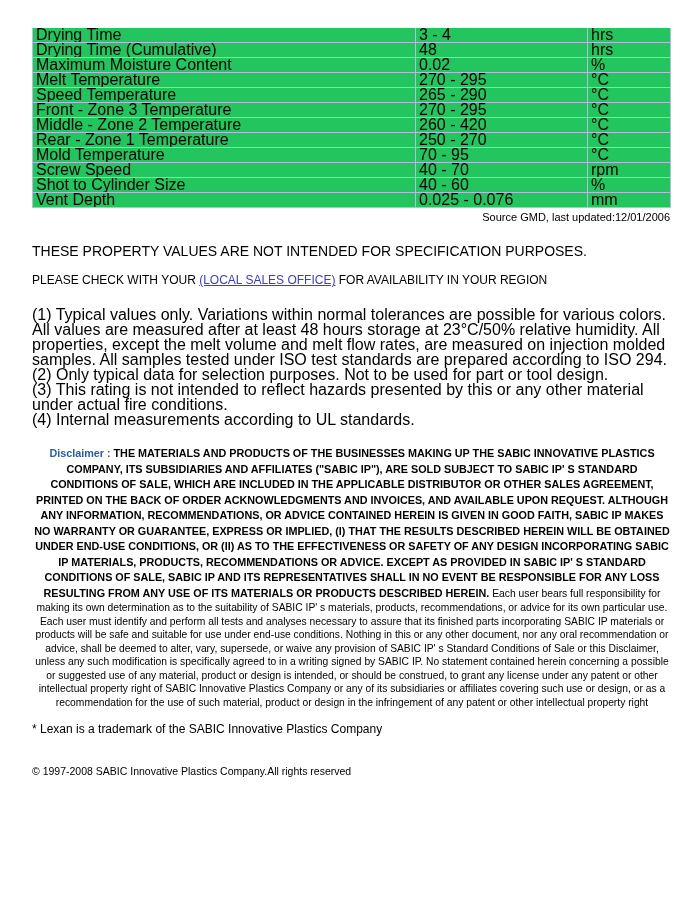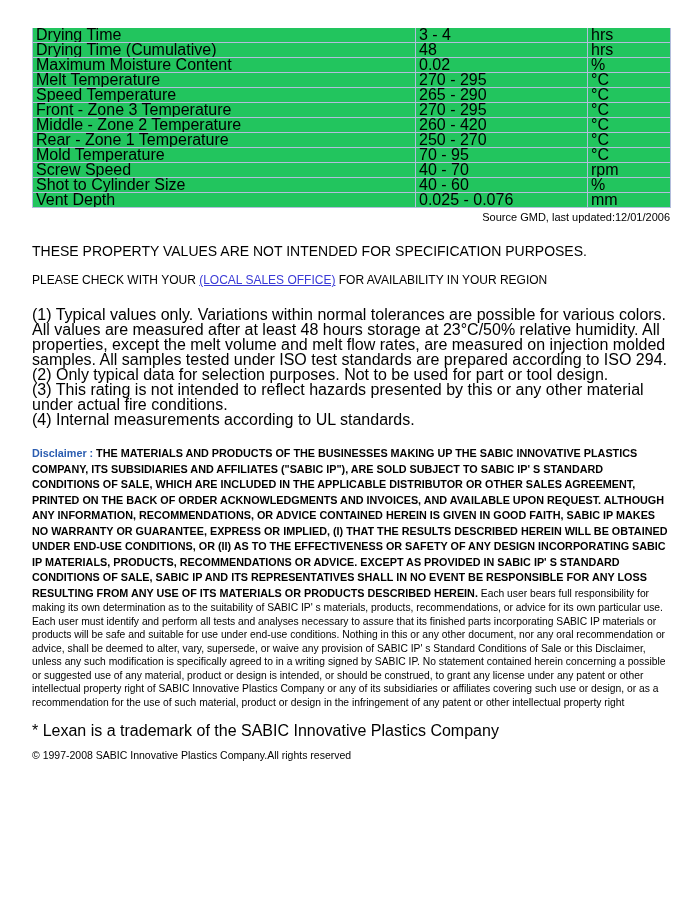--- a/index.html
+++ b/index.html
@@ -67,42 +67,42 @@
     line-height: 15px;
     width: 640px;
   }
 
   
   .disclaimer {
     margin-top: 19px;
     width: 640px;
     font-size: 10.3px;
     line-height: 13.5px;
-    text-align: left;
+    text-align: center;
   }
   .disclaimer .dl-label {
     color: #2a5cb0;
     font-weight: bold;
     font-size: 10.8px;
     line-height: 15.5px;
   }
   .disclaimer .dl-bold {
     color: #000000;
     font-weight: bold;
     font-size: 10.8px;
     line-height: 15.5px;
   }
 
   
   .trademark-line {
     margin-top: 13px;
-    font-size: 16px;
+    font-size: 12px;
   }
   .copyright-line {
-    margin-top: 9px;
+    margin-top: 29px;
     font-size: 10.5px;
   }
 </style>
 </head>
 <body>
 
 <div class="page">
 
   <table class="props">
     <colgroup>

